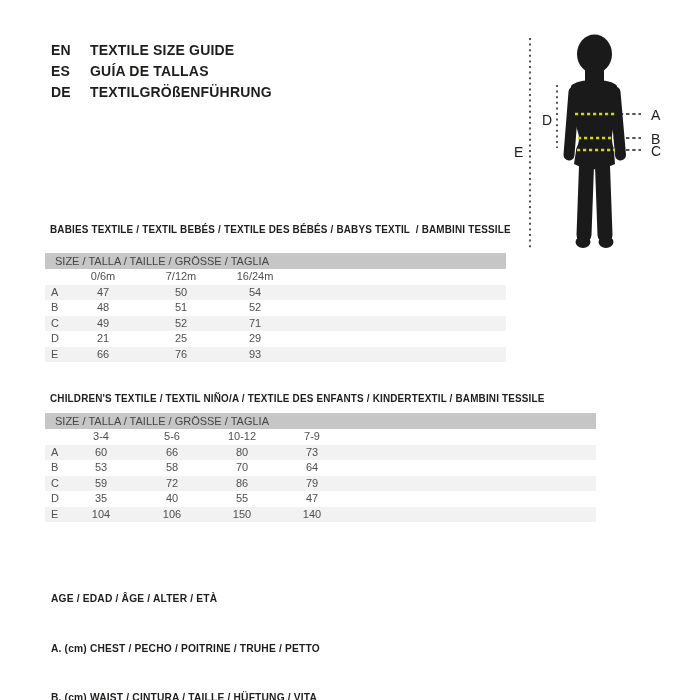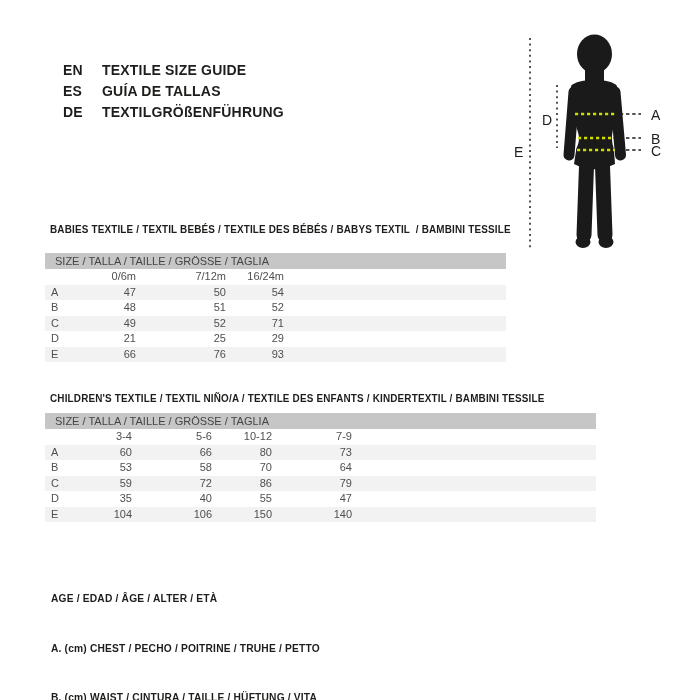--- a/index.html
+++ b/index.html
@@ -3,21 +3,21 @@
 <meta charset="utf-8">
 <style>
   html,body{margin:0;padding:0;}
   body{
     width:700px;height:700px;position:relative;background:#ffffff;
     font-family:"Liberation Sans",sans-serif;color:#1d1d1b;overflow:hidden;
   }
   .abs{position:absolute;}
 
   
-  #languages{left:51px;top:60px;margin-left:12px;}
+  #languages{left:51px;top:40px;}
   .lang-row{display:flex;height:21px;line-height:21px;font-size:14px;font-weight:700;letter-spacing:.2px;}
   .lang-code{width:39px;flex:0 0 39px;}
   .lang-label{white-space:pre;}
 
   
   .section-title{
     position:absolute;left:50px;font-size:11px;font-weight:700;line-height:12px;
     white-space:pre;transform:scaleX(.9);transform-origin:left top;letter-spacing:.2px;
   }
   #babies-title{top:223px;}
@@ -27,21 +27,21 @@
   .size-table{position:absolute;left:45px;font-size:11px;color:#4f4f4f;}
   #babies-table{top:253px;width:461px;}
   #children-table{top:413px;width:551px;}
   .size-bar{
     height:16px;line-height:16px;background:#c6c6c6;color:#454545;
     padding-left:10px;box-sizing:border-box;white-space:pre;
   }
   .trow{display:grid;height:15.5px;line-height:15.5px;}
   #babies-table .trow{grid-template-columns:25px 66px 90px 58px 1fr;}
   #children-table .trow{grid-template-columns:25px 62px 80px 60px 80px 1fr;}
-  .tcell{text-align:right;}
+  .tcell{text-align:center;}
   .tlabel{text-align:left;padding-left:6px;}
   .trow.alt{background:#f2f2f2;}
 
   
   #legend{
     left:51px;top:557px;font-size:11.5px;font-weight:700;line-height:16.5px;
     transform:scaleX(.89);transform-origin:left top;white-space:pre;letter-spacing:.2px;
   }
 
   

